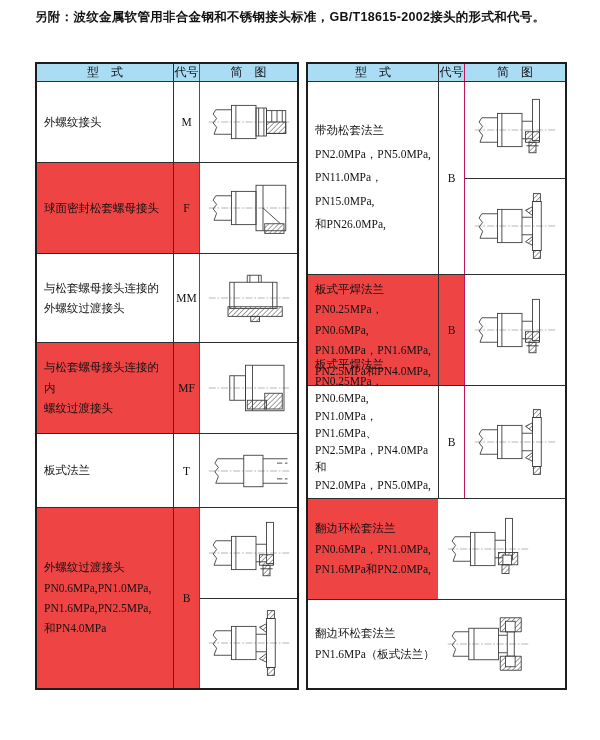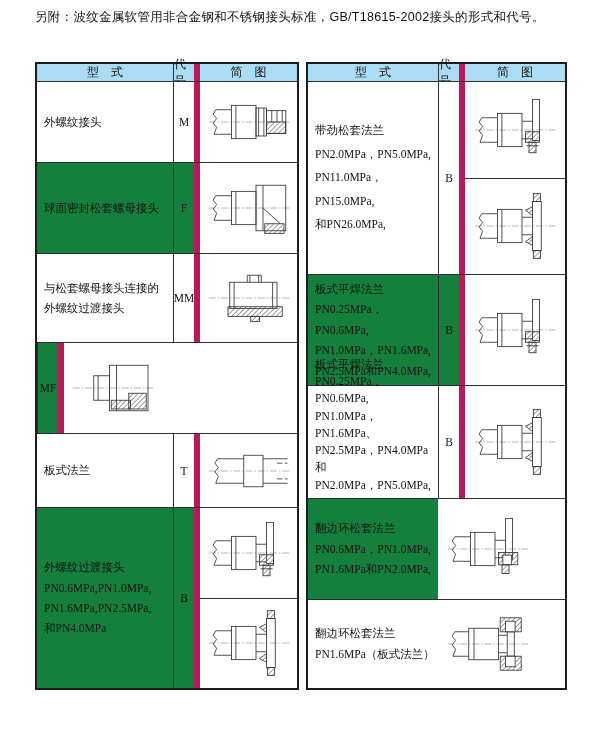--- a/index.html
+++ b/index.html
@@ -1,37 +1,37 @@
 <!DOCTYPE html>
 <html><head>
 <meta charset="utf-8">
 <style>
   html,body{margin:0;padding:0}
   body{width:600px;height:740px;position:relative;background:#ffffff;
        font-family:"Liberation Serif", serif;color:#121212;overflow:hidden}
   .title{position:absolute;left:35px;top:9px;width:540px;
-         font-family:"Liberation Sans", sans-serif;font-weight:400;font-size:12.5px;
+         font-family:"Liberation Sans", sans-serif;font-weight:700;font-size:12.5px;
          letter-spacing:0.3px}
   .tables{position:absolute;left:35px;top:62px;display:flex;gap:7px}
   .tbl{border:2px solid #1d1d1d;background:#fff;display:flex;flex-direction:column}
   .trow{display:flex;border-top:1px solid #2e2e2e}
   .trow.hrow{border-top:none;height:17px;background:#aadcf3}
   .hrow .c{justify-content:center;font-size:12px;padding:0}
   .c{display:flex;align-items:center;box-sizing:border-box;background:#fff}
   .hrow .c{background:#aadcf3}
   .ctype{padding:2px 3px 2px 7px;font-size:11.5px;line-height:1.78}
   .ctype span{white-space:pre-line}
   .tight .ctype{line-height:1.5}
   .roomy .ctype{line-height:2.05}
-  .ccode{border-left:1px solid #2e2e2e;border-right:6px solid #be185d;
+  .ccode{border-left:1px solid #2e2e2e;border-right:1px solid #be185d;
          justify-content:center;font-size:11.5px}
   .cdiag{flex-direction:column;align-items:stretch;padding:0}
   .dcell{flex:1;display:flex;align-items:center;justify-content:center;overflow:hidden}
   .dcell + .dcell{border-top:1px solid #2e2e2e}
-  .hl{background:#15803d}
+  .hl{background:#ef4444}
   
   .tl .ctype{width:136px}.tl .ccode{width:27px}.tl .cdiag{width:97px}
   .tr .ctype{width:130px}.tr .ccode{width:27px}.tr .cdiag{width:100px}
   
   .tl .r0{height:80px}.tl .r1{height:90px}.tl .r2{height:88px}
   .tl .r3{height:90px}.tl .r4{height:73px}.tl .r5{height:180px}
   .tr .r0{height:192px}.tr .r1{height:110px}.tr .r2{height:112px}
   .tr .r3{height:100px}.tr .r4{height:87px}
   .defs{position:absolute;width:0;height:0}
 </style>
@@ -130,20 +130,24 @@
                 <line x1="61" y1="14" x2="61" y2="22"></line>
                 <rect x="26" y="50" width="62" height="11" fill="url(#hatch)"></rect>
                 <rect x="52" y="61" width="10" height="6" fill="url(#hatch)"></rect>
               </g>
             </svg>
           </div>
       </div>
     </div>
 
     <div class="trow r3">
+      <div class="c ctype hl">
+          <span>与松套螺母接头连接的内
+螺纹过渡接头</span>
+        </div>
       <div class="c ccode hl">MF</div>
       <div class="c cdiag">
         <div class="dcell">
             <svg viewBox="0 0 100 80" width="92" height="70">
               <line x1="4" y1="40" x2="96" y2="40" stroke="#888" stroke-width="0.7" stroke-dasharray="8 2 2 2"></line>
               <g stroke="#3a3a3a" fill="none" stroke-width="1">
                 <rect x="28" y="26" width="18" height="28"></rect>
                 <line x1="33" y1="26" x2="33" y2="54"></line>
                 <rect x="46" y="14" width="44" height="52"></rect>
                 <line x1="54" y1="14" x2="54" y2="66"></line>

